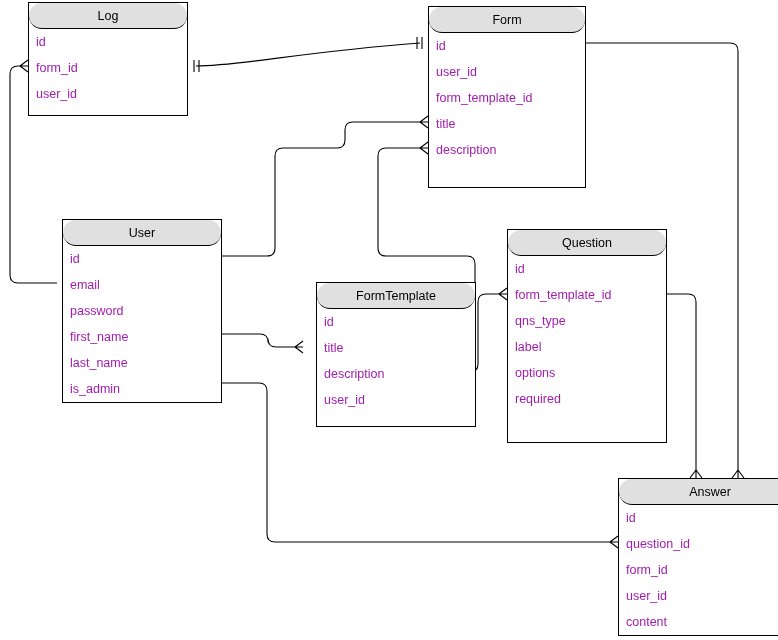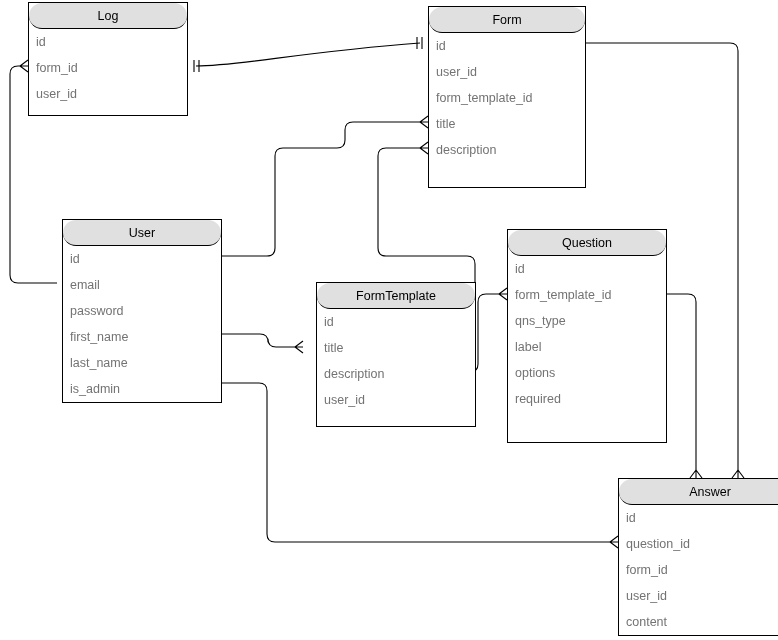--- a/index.html
+++ b/index.html
@@ -27,21 +27,21 @@
   .attr-list{
     position:relative;
     padding:0;margin:0;list-style:none;
   }
   .attr{
     box-sizing:border-box;
     height:26px;
     display:flex;align-items:center;
     padding-left:7px;
     font-size:12.5px;
-    color:#737373;
+    color:#a21caf;
     white-space:nowrap;
   }
 </style>
 </head>
 <body>
 
 <div id="canvas">
 
   <svg id="edges" viewBox="0 0 778 640" xmlns="http://www.w3.org/2000/svg">
     <g fill="none" stroke="#000000" stroke-width="1.1" stroke-linecap="butt" stroke-linejoin="round">

